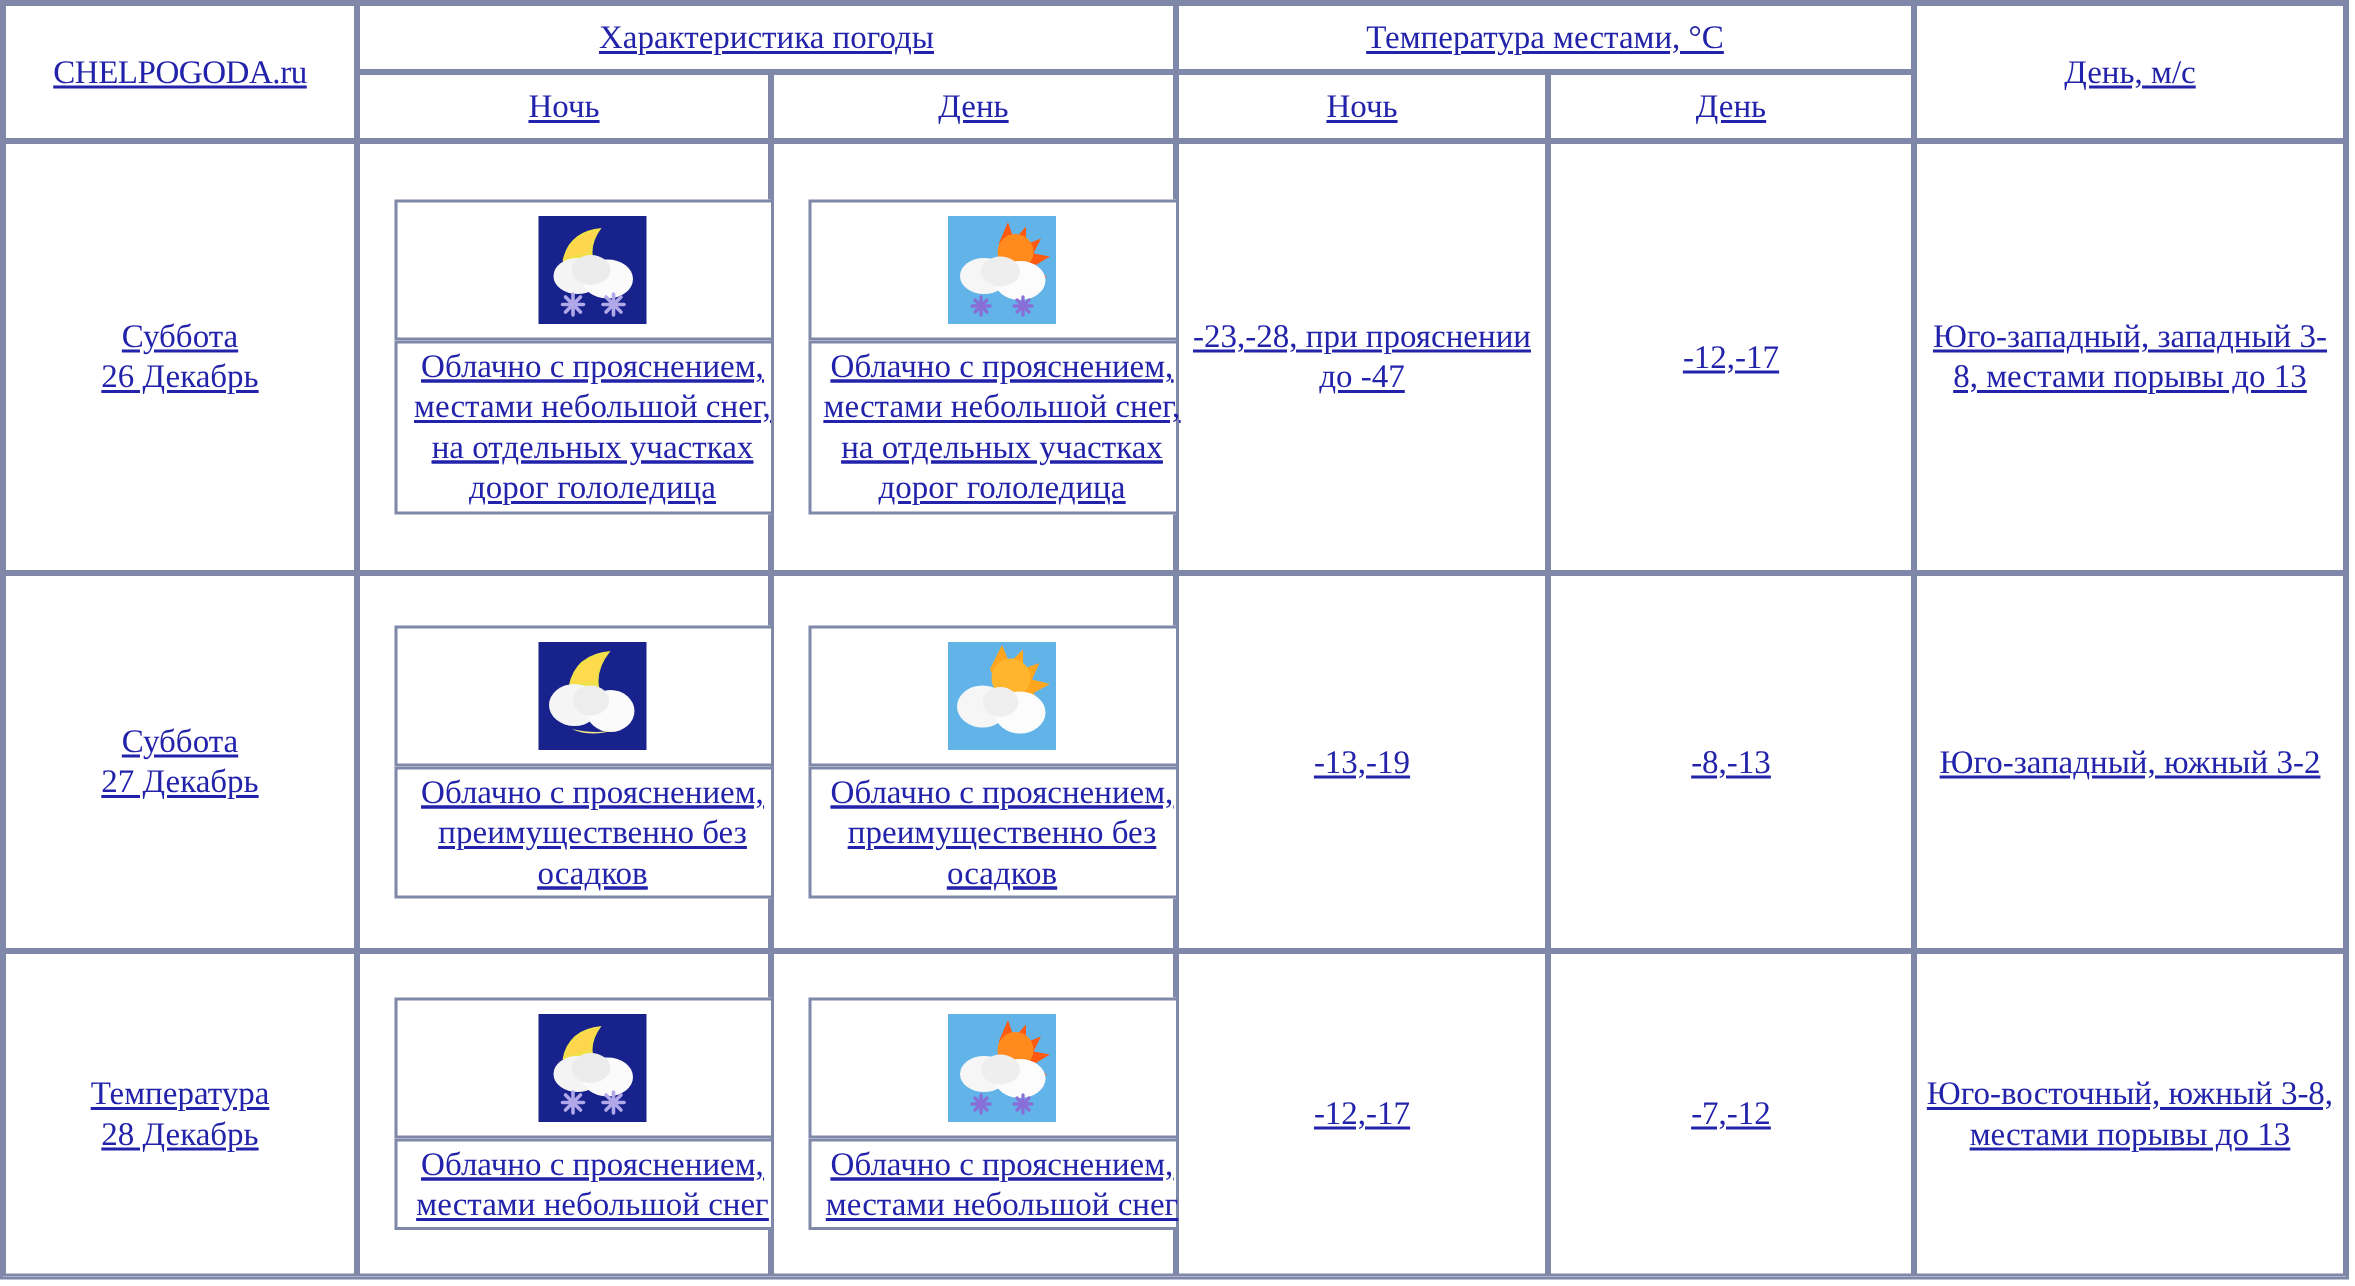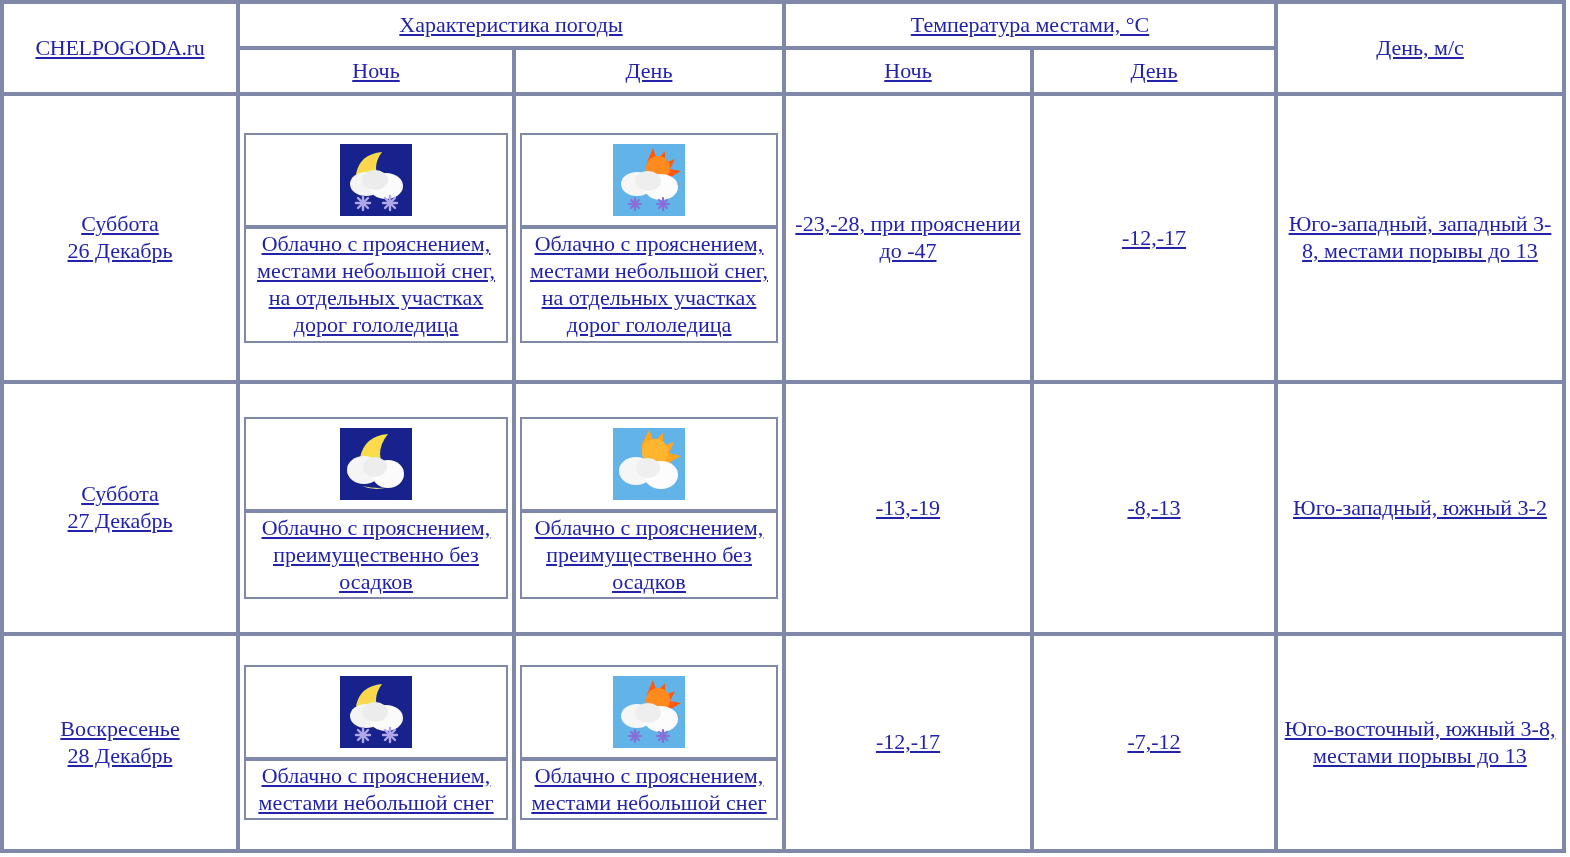--- a/index.html
+++ b/index.html
@@ -93,20 +93,21 @@
   .split-cell {
     padding: 0;
     border: none;
     background: transparent;
   }
   .split-inner {
     width: 100%;
     border-collapse: separate;
     border-spacing: 0;
     table-layout: fixed;
+    margin-left: 19px;
   }
   .split-inner td {
     border: 2px solid #7f88a8;
   }
   .icon-holder {
     height: 86px;
     padding: 4px 0;
   }
 
   
@@ -293,21 +294,21 @@
           </table>
     </td>
 
     <td class="temp-cell">-13,-19</td>
     <td class="temp-cell">-8,-13</td>
     <td class="wind-cell">Юго-западный, южный 3-2</td>
   </tr>
 
   <tr>
     <td class="daycell">
-      <div>Воскресенье</div>
+      <div>Температура</div>
       <div>28 Декабрь</div>
     </td>
 
     <td class="split-cell">
       <table class="split-inner">
         <tbody>
               <tr>
           <td class="icon-holder">
             <span class="wx-icon night">
               <svg viewBox="0 0 72 72">

